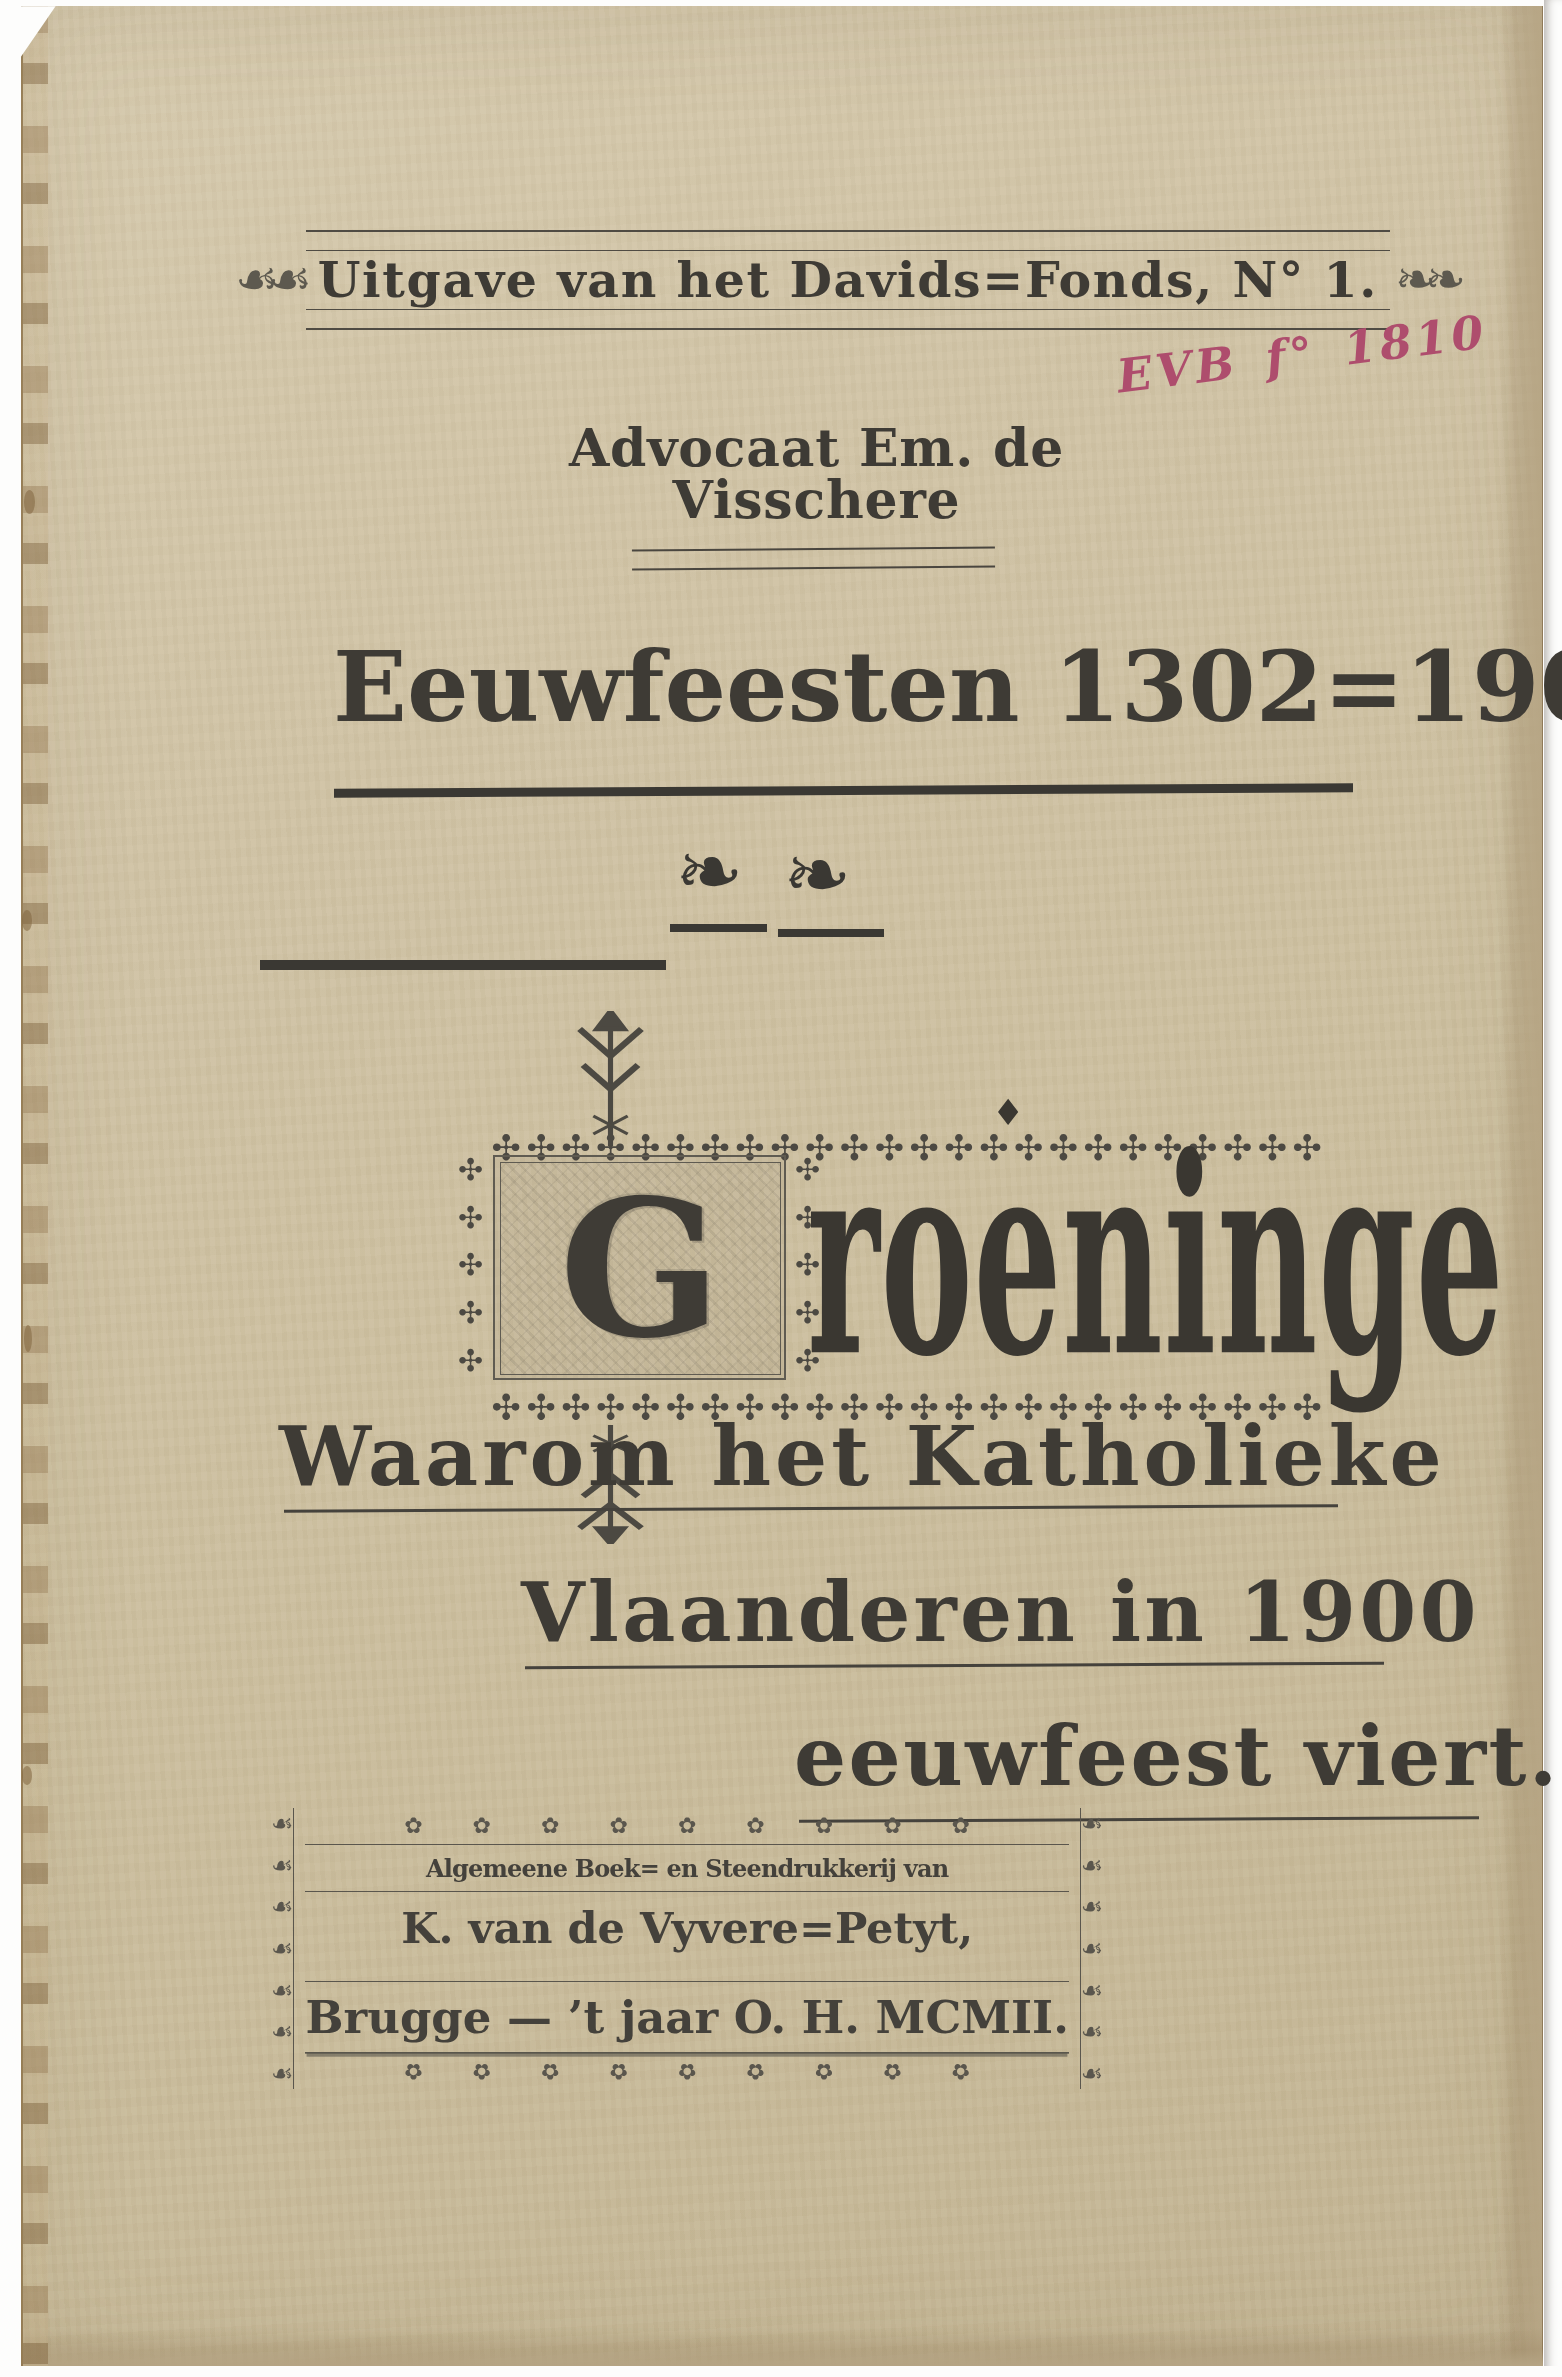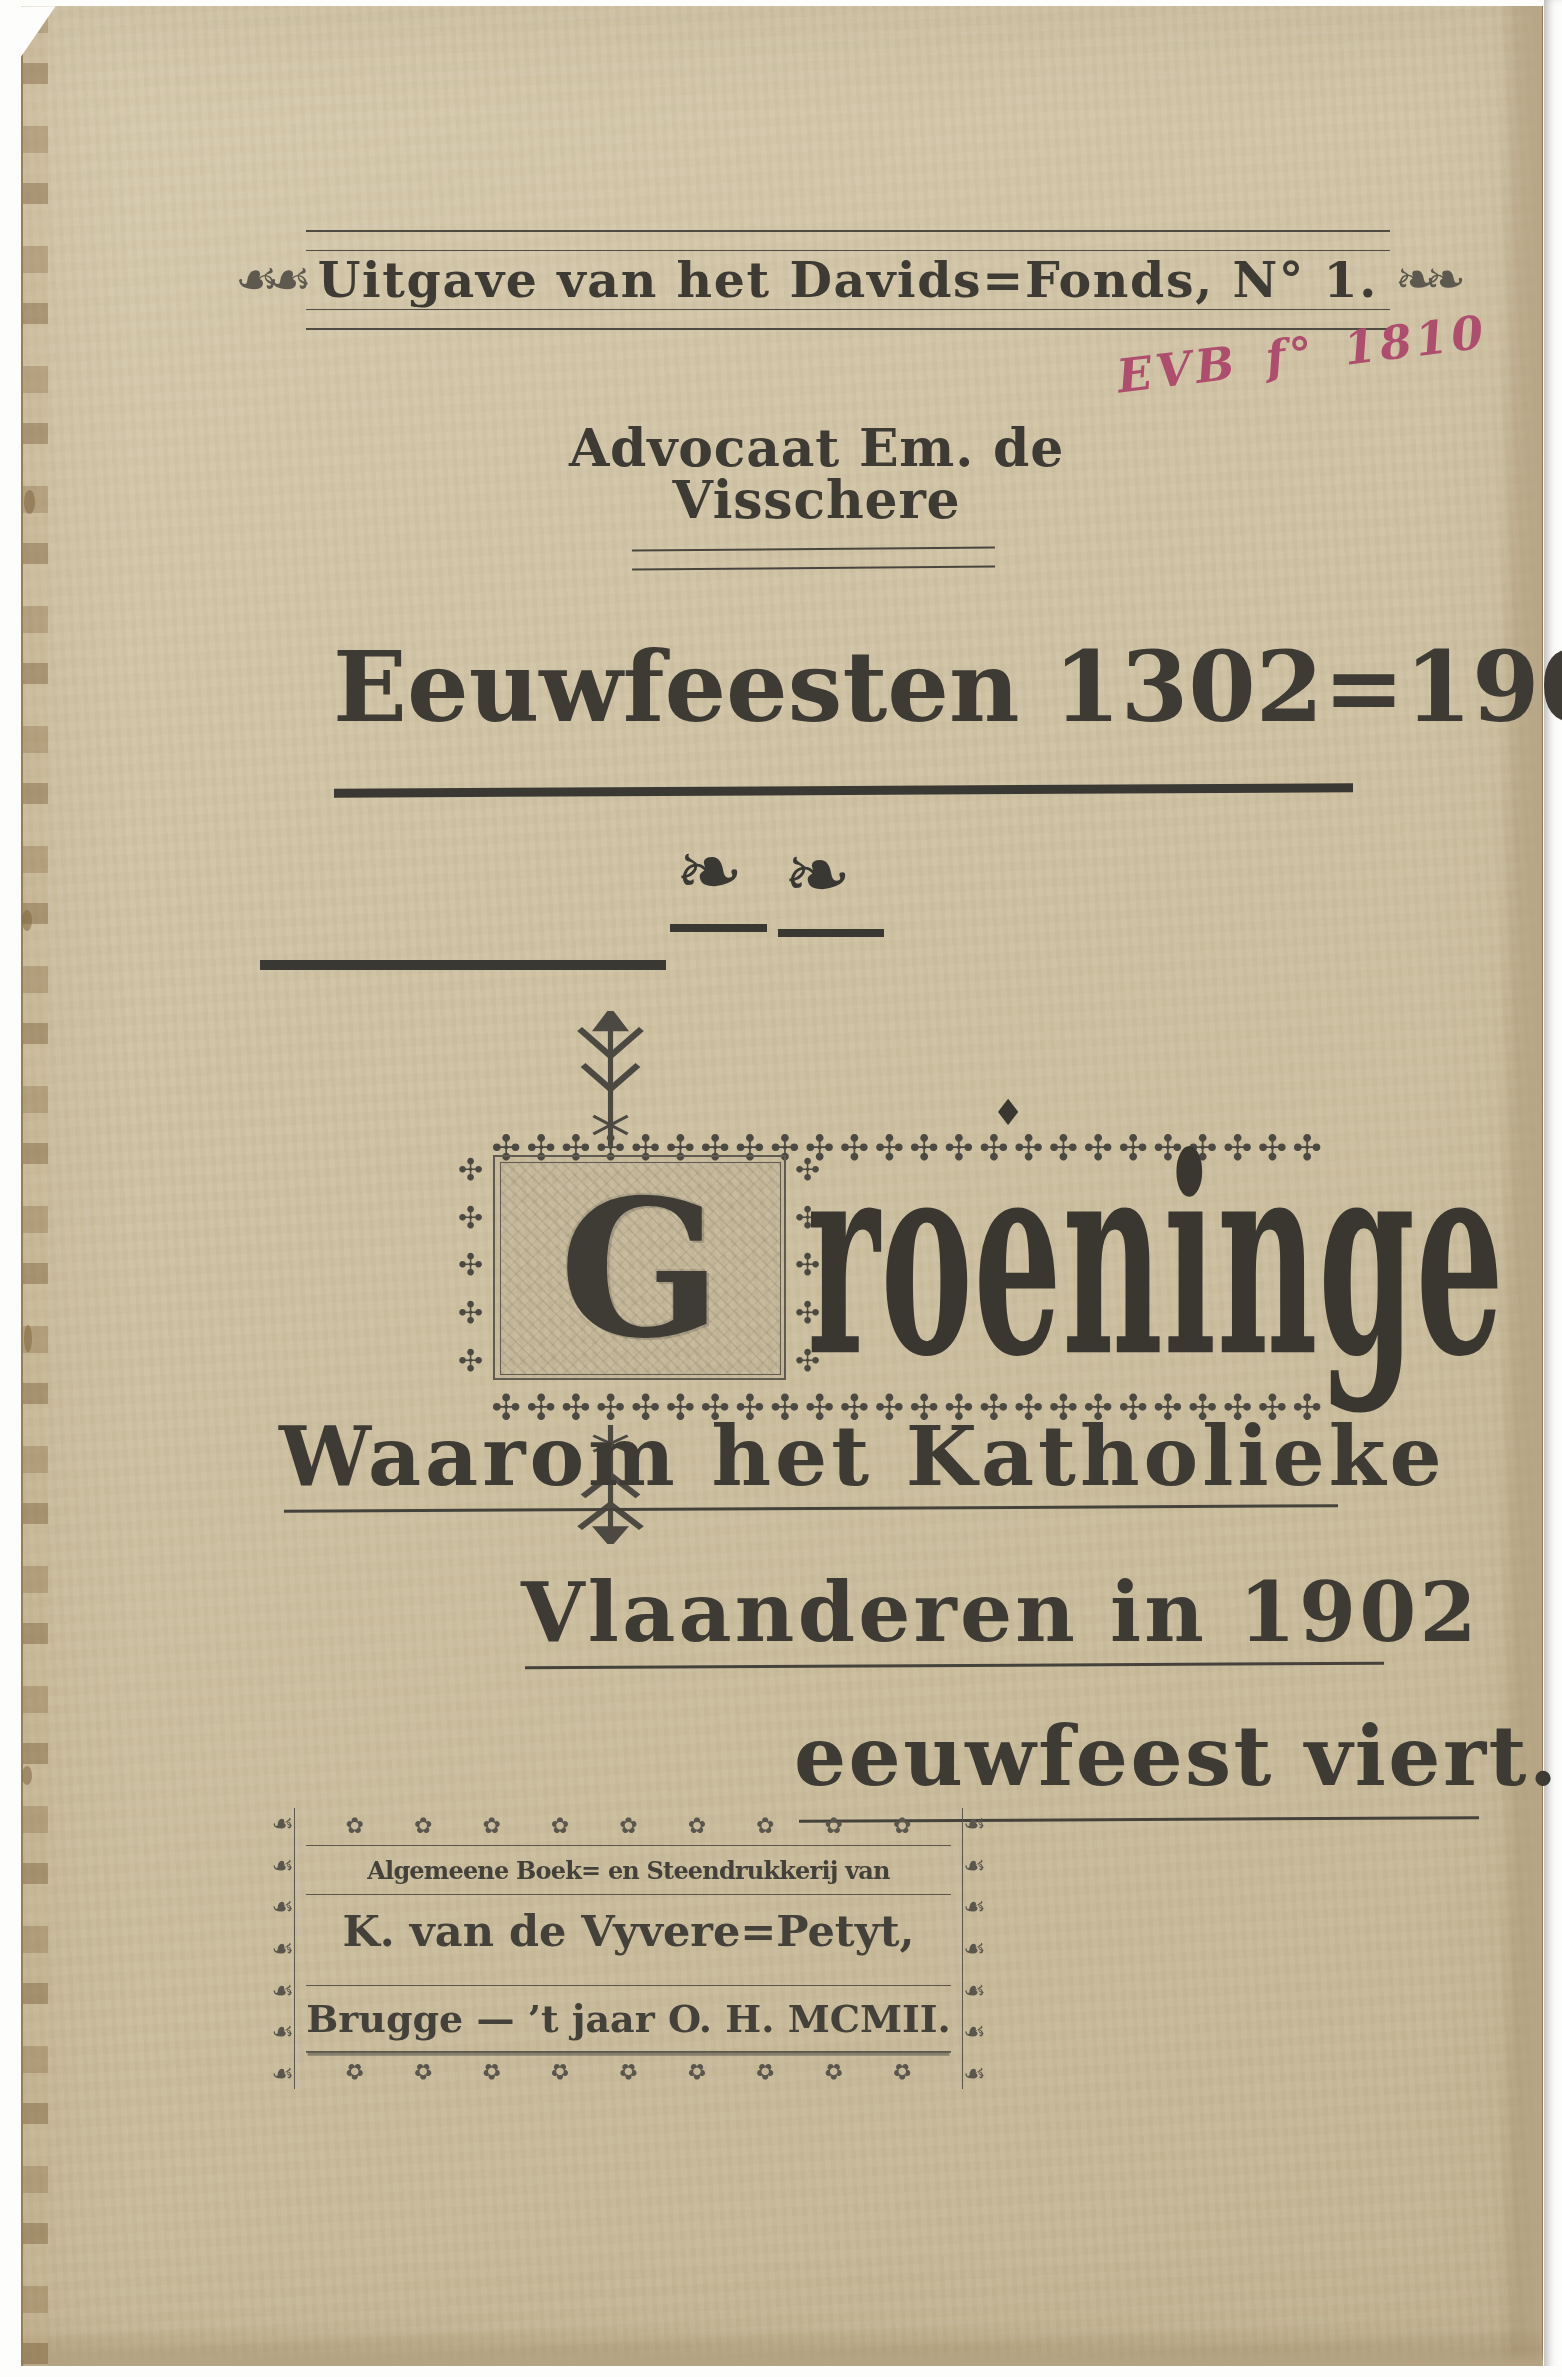--- a/index.html
+++ b/index.html
@@ -88,21 +88,21 @@
     font-family:"DejaVu Sans",sans-serif;font-size:25px;color:#5a564d;line-height:1;padding:3.2px 0;}
   .imp-core{flex:1;border-left:1.6px solid #5a564d;border-right:1.6px solid #5a564d;padding:4.8px 11px;
     display:flex;flex-direction:column;justify-content:space-between;}
   .flower-row{font-family:"DejaVu Sans",sans-serif;font-size:22px;color:#5a564d;letter-spacing:0;
     word-spacing:43px;white-space:nowrap;overflow:hidden;text-align:center;
     border-bottom:1.6px solid #5a564d;padding-bottom:6.3px;line-height:1.2;}
   .flower-row.flip{transform:scaleY(-1);}
   .imp-line{font-weight:700;text-align:center;border-bottom:1.6px solid #5a564d;white-space:nowrap;overflow:hidden;}
   .imp-line1{font-size:24px;letter-spacing:-0.8px;padding:9.5px 0 9.5px;}
   .imp-line2{font-size:43px;padding:11px 0 30px;}
-  .imp-line3{font-size:38px;padding:9.5px 0 11px;border-bottom:none;
+  .imp-line3{font-size:45px;padding:9.5px 0 11px;border-bottom:none;
     box-shadow:0 1.6px 0 0 #5a564d, 0 6.3px 0 -1.6px rgba(90,86,77,.6);}
 </style>
 </head>
 <body>
 
 <div class="scene">
 
   <div class="paper"></div>
   <div class="paper-texture"></div>
   <div class="page-block-right"></div>
@@ -172,21 +172,21 @@
       <line x1="30" y1="30" x2="48" y2="12" stroke-width="4"></line>
       <line x1="30" y1="52" x2="14" y2="36" stroke-width="4"></line>
       <line x1="30" y1="52" x2="46" y2="36" stroke-width="4"></line>
       <line x1="20" y1="82" x2="40" y2="70" stroke-width="2"></line>
       <line x1="20" y1="70" x2="40" y2="82" stroke-width="2"></line>
     </g>
   </svg>
 
   <div class="subline sub1">Waarom het Katholieke</div>
   <div class="thinrule" style="left:284px;top:1507px;width:1054px;height:3.2px;transform:rotate(-0.3deg);"></div>
-  <div class="subline sub2">Vlaanderen in 1902</div>
+  <div class="subline sub2">Vlaanderen in 1900</div>
   <div class="thinrule" style="left:525px;top:1664px;width:859px;height:3.2px;transform:rotate(-0.3deg);"></div>
   <div class="subline sub3">eeuwfeest viert.</div>
   <div class="thinrule" style="left:799px;top:1818px;width:680px;height:3.2px;transform:rotate(-0.3deg);"></div>
 
   <div class="imprint">
     <div class="imp-scrolls">
       <span>☙</span>
       <span>☙</span>
       <span>☙</span>
       <span>☙</span>

